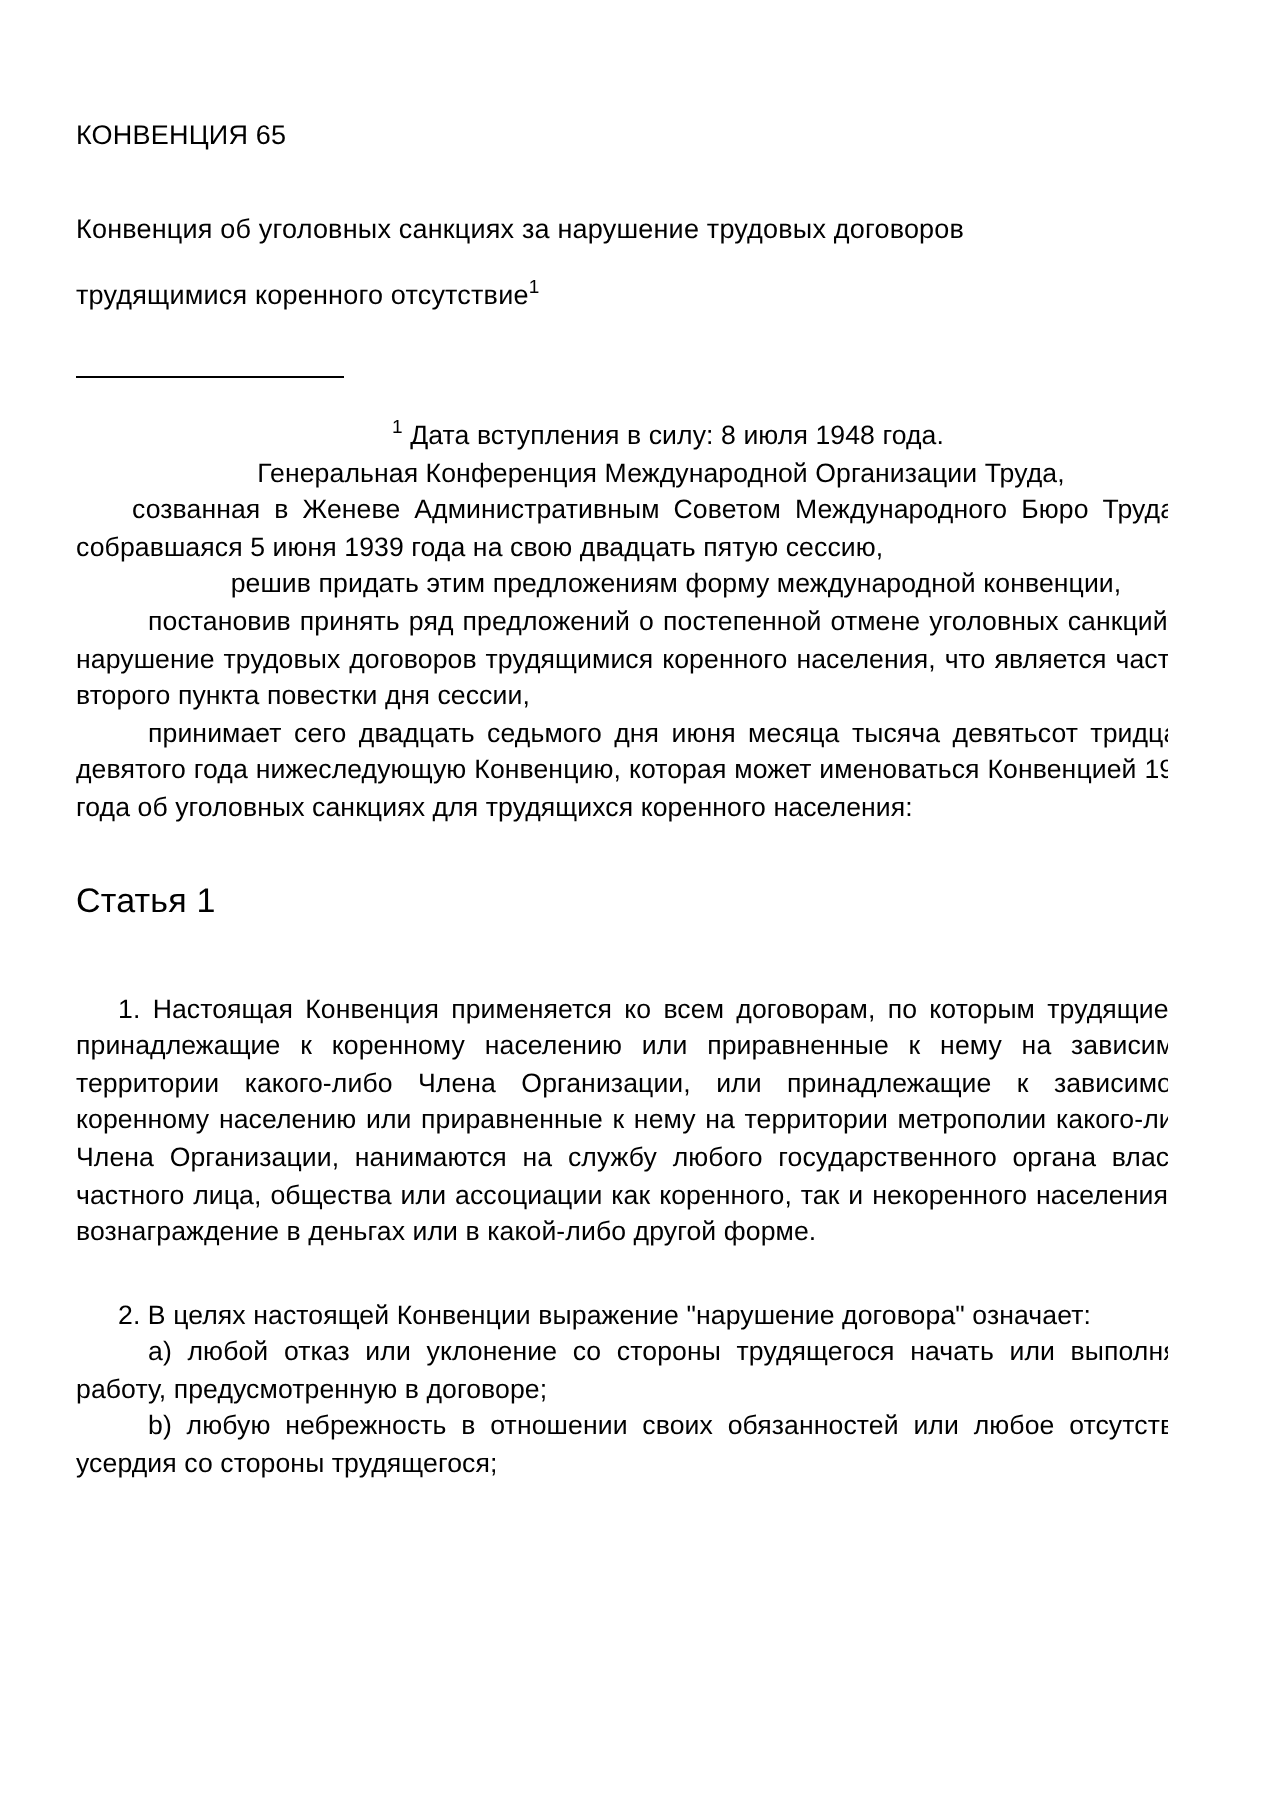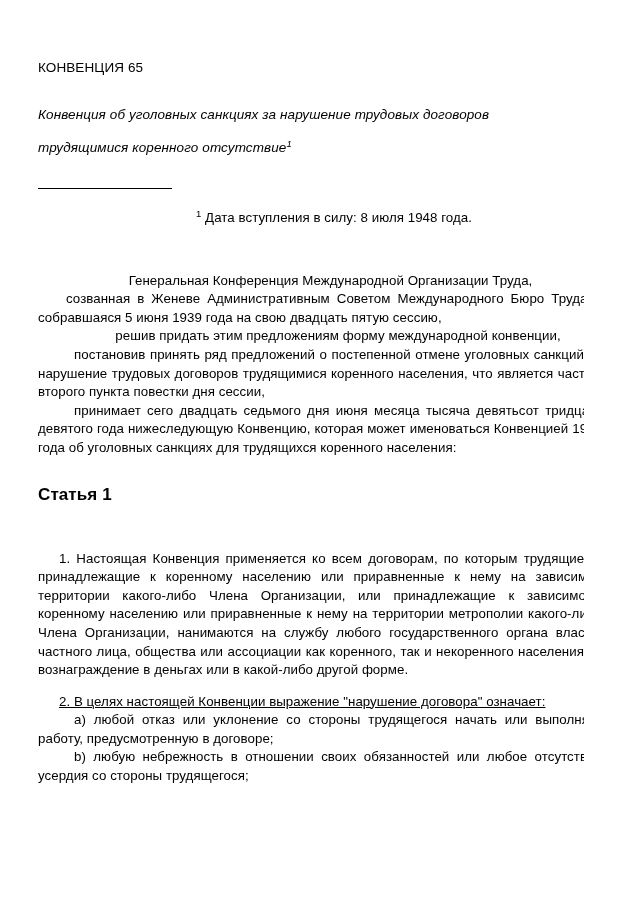--- a/index.html
+++ b/index.html
@@ -43,21 +43,20 @@
 
   
   .doc-title {
     font-size: 13.5px;
     line-height: 33px;
     font-weight: 400;
     text-align: justify;
     text-justify: inter-word;
     margin: 0;
     letter-spacing: 0.1px;
-    font-style: italic;
   }
   .doc-title .last-line {
     display: block;
     text-align: left;
   }
 
   sup.fn-ref {
     font-size: 9.5px;
     vertical-align: super;
     line-height: 0;
@@ -81,45 +80,45 @@
     font-size: 13.3px;
     line-height: 18.6px;
     text-align: justify;
     text-justify: inter-word;
     margin: 0;
     letter-spacing: 0.05px;
     hyphens: none;
   }
 
   
-  .indent-sm  { text-indent: 21px; margin-top: 44px; }
+  .indent-sm  { text-indent: 21px; }
   .indent-md  { text-indent: 28px; }
   .indent-lg  { text-indent: 36px; }
 
   
   .para.flush { text-align: center; }
 
   .fn-marker {
     font-size: 9.5px;
     vertical-align: super;
     line-height: 0;
   }
 
   
   .article-heading {
     font-size: 17px;
-    font-weight: 700;
+    font-weight: 400;
     line-height: 22px;
     margin: 26px 0 0 0;
     text-align: left;
     letter-spacing: 0.1px;
   }
 
   .block-gap-lg { margin-top: 34px; }
-  .block-gap-md { margin-top: 13px; text-decoration: underline; }
+  .block-gap-md { margin-top: 23px; }
 </style>
 </head>
 <body>
 
 <div class="page">
   <div class="content">
 
     <h1 class="doc-number">КОНВЕНЦИЯ 65</h1>
 
     <p class="doc-title"><span>Конвенция об уголовных санкциях за нарушение трудовых договоров</span> <span class="last-line"><span>трудящимися коренного отсутствие</span><sup class="fn-ref">1</sup></span></p>

